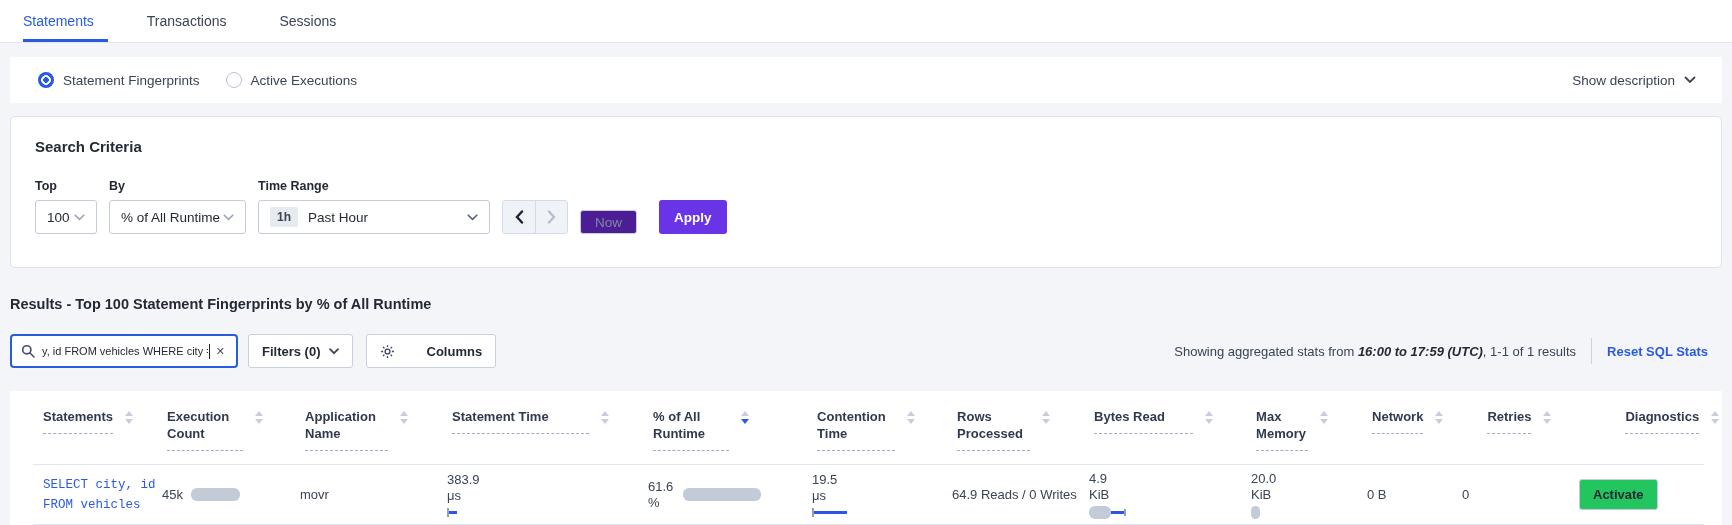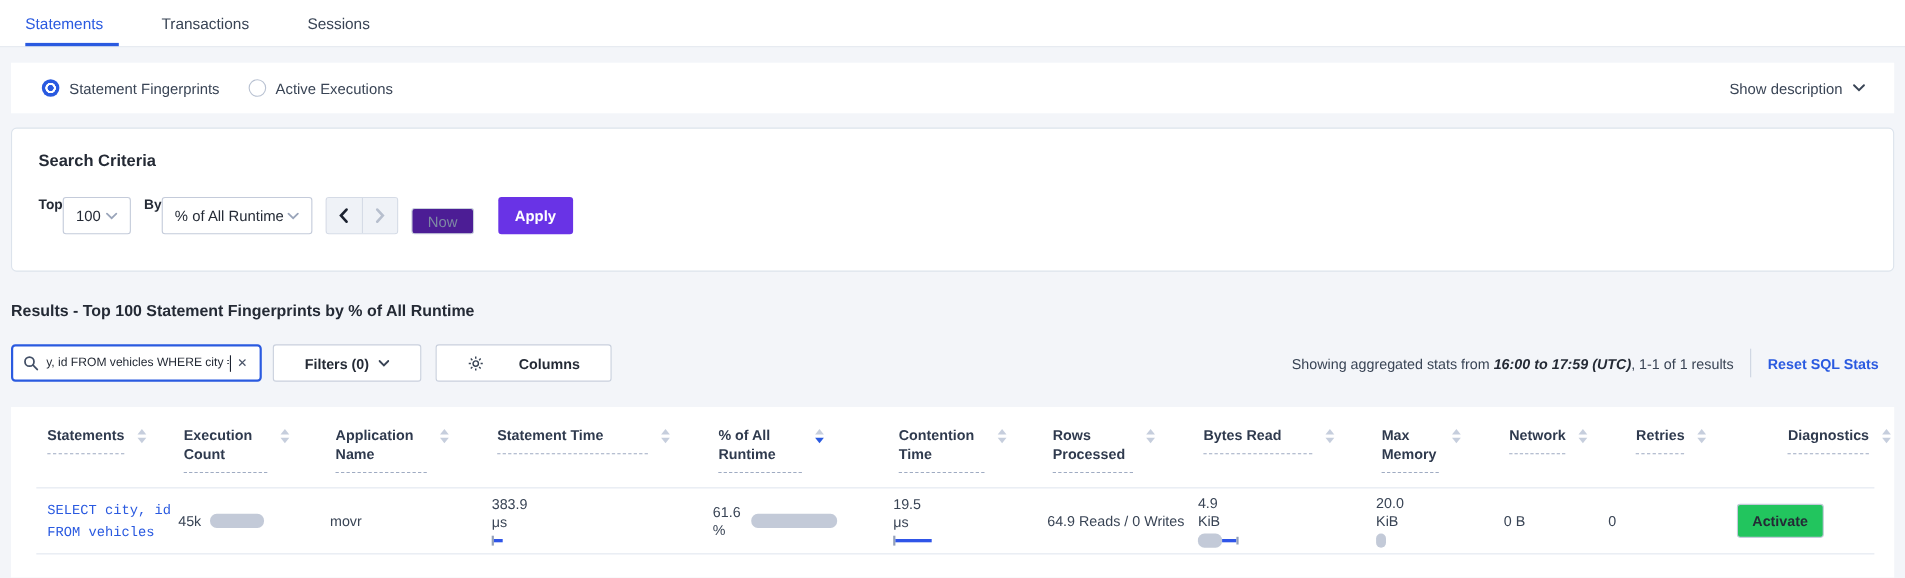--- a/index.html
+++ b/index.html
@@ -23,21 +23,21 @@
   .radio-opt{display:flex;align-items:center;margin-right:26px;cursor:pointer;text-align:right;}
   .radio{width:16px;height:16px;border-radius:50%;flex:0 0 16px;}
   .radio.selected{background:radial-gradient(circle, var(--accent) 0 2.6px, #fff 3px 4.6px, var(--accent) 5px 100%);}
   .radio.unselected{border:1px solid #b9c2d2;background:#fff;}
   .radio-label{font-size:13.5px;margin-left:9px;color:var(--body);}
   .show-desc{margin-left:auto;display:flex;align-items:center;gap:9px;font-size:13.5px;color:var(--body);cursor:pointer;}
   
   .criteria-panel{margin-top:13px;border:1px solid var(--border);border-radius:5px;padding:21px 24px 33px;}
   .criteria-title{font-size:15px;font-weight:bold;color:var(--dark);margin:0 0 24px;}
   .controls{display:flex;align-items:flex-end;}
-  .field{display:flex;flex-direction:row;margin-right:12px;}
+  .field{display:flex;flex-direction:column;margin-right:12px;}
   .field-label{font-size:12.5px;font-weight:bold;color:var(--dark);margin-bottom:7px;}
   .select{height:20px;border:1px solid #c4cbda;border-radius:3px;background:#fff;display:flex;align-items:center;padding:16px 11px;font-size:13.5px;color:var(--dark);cursor:pointer;}
   .select .chev{margin-left:auto;}
   .sel-top{width:62px;}
   .sel-by{width:137px;}
   .sel-time{width:232px;}
   .time-badge{background:#e6ebf2;border-radius:2px;font-size:12px;font-weight:bold;color:var(--body);padding:3px 7px;margin-right:10px;}
   .arrow-group{display:flex;height:34px;border:1px solid #d5dbe6;border-radius:3px;overflow:hidden;background:#eff2f7;margin-right:12px;}
   .arrow-btn{width:32px;display:flex;align-items:center;justify-content:center;cursor:pointer;background:#eff2f7;border:none;padding:0;}
   .arrow-btn + .arrow-btn{border-left:1px solid #d5dbe6;}
@@ -45,21 +45,21 @@
   .arrow-btn.next{color:#b7bfce;cursor:default;}
   .btn-now{height:24px;padding:0 14px;background:#4c1d95;border:1px solid var(--btn-border);border-radius:3px;font-size:13.5px;color:#7e89a4;margin-right:22px;cursor:pointer;font-family:inherit;}
   .btn-apply{height:34px;padding:0 15px;background:var(--apply);border:none;border-radius:3px;color:#fff;font-weight:bold;font-size:13.5px;cursor:pointer;font-family:inherit;}
   
   .results-heading{margin:28px 10px 0;font-size:14.5px;font-weight:bold;color:var(--dark);}
   .filter-row{margin:22px 10px 0;display:flex;align-items:center;padding-right:14px;}
   .search-box{width:228px;height:34px;background:#fff;border:2px solid var(--accent);border-radius:4px;display:flex;align-items:center;padding:0 7px 0 9px;}
   .search-text{flex:1;min-width:0;overflow:hidden;white-space:nowrap;font-size:11px;color:var(--dark);margin-left:7px;}
   .caret{width:1px;height:15px;background:#1c2230;margin:0 2px 0 1px;flex:0 0 1px;}
   .clear{font-size:11px;color:#4a5468;cursor:pointer;padding:2px 4px;}
-  .btn{height:34px;background:#fff;border:1px solid var(--btn-border);border-radius:3px;display:flex;align-items:center;gap:8px;font-size:13px;font-weight:bold;color:var(--dark);padding:0 28px;cursor:pointer;font-family:inherit;}
+  .btn{height:34px;background:#fff;border:1px solid var(--btn-border);border-radius:3px;display:flex;align-items:center;gap:8px;font-size:13px;font-weight:bold;color:var(--dark);padding:0 13px;cursor:pointer;font-family:inherit;}
   .btn-filters{margin-left:10px;}
   .btn-columns{margin-left:13px;gap:32px;}
   .stats{margin-left:auto;font-size:13px;color:var(--body);white-space:nowrap;}
   .stats b{color:var(--dark);font-style:italic;}
   .vdiv{width:1px;height:26px;background:#cdd4e0;margin:0 15px;}
   .reset-link{font-size:13px;font-weight:bold;color:var(--accent);cursor:pointer;text-decoration:none;white-space:nowrap;}
   
   .table-panel{margin-top:23px;padding:17px 18px 24px 23px;min-height:140px;}
   .thead{display:flex;align-items:flex-start;border-bottom:1px solid #e2e7ef;padding-bottom:13px;}
   .th{display:flex;align-items:flex-start;gap:12px;padding-right:34px;}
@@ -143,20 +143,32 @@
         <span class="field-label">By</span>
         <div class="select sel-by">
           <span>% of All Runtime</span>
           <span class="chev icon">
             <svg width="11" height="7" viewBox="0 0 11 7">
                 <path d="M1.2 1.2 L5.5 5.4 L9.8 1.2" fill="none" stroke="#9aa5ba" stroke-width="1.6" stroke-linecap="round"></path>
               </svg>
           </span>
         </div>
       </div>
+      <div class="field">
+        <span class="field-label">Time Range</span>
+        <div class="select sel-time">
+          <span class="time-badge">1h</span>
+          <span>Past Hour</span>
+          <span class="chev icon">
+            <svg width="11" height="7" viewBox="0 0 11 7">
+                <path d="M1.2 1.2 L5.5 5.4 L9.8 1.2" fill="none" stroke="#556179" stroke-width="1.6" stroke-linecap="round"></path>
+              </svg>
+          </span>
+        </div>
+      </div>
       <div class="arrow-group">
         <button class="arrow-btn prev">
           <span class="icon">
             <svg width="9" height="14" viewBox="0 0 9 14">
                 <path d="M7 1.5 L2 7 L7 12.5" fill="none" stroke="currentColor" stroke-width="2.4" stroke-linecap="round"></path>
               </svg>
           </span>
         </button>
         <button class="arrow-btn next">
           <span class="icon">

